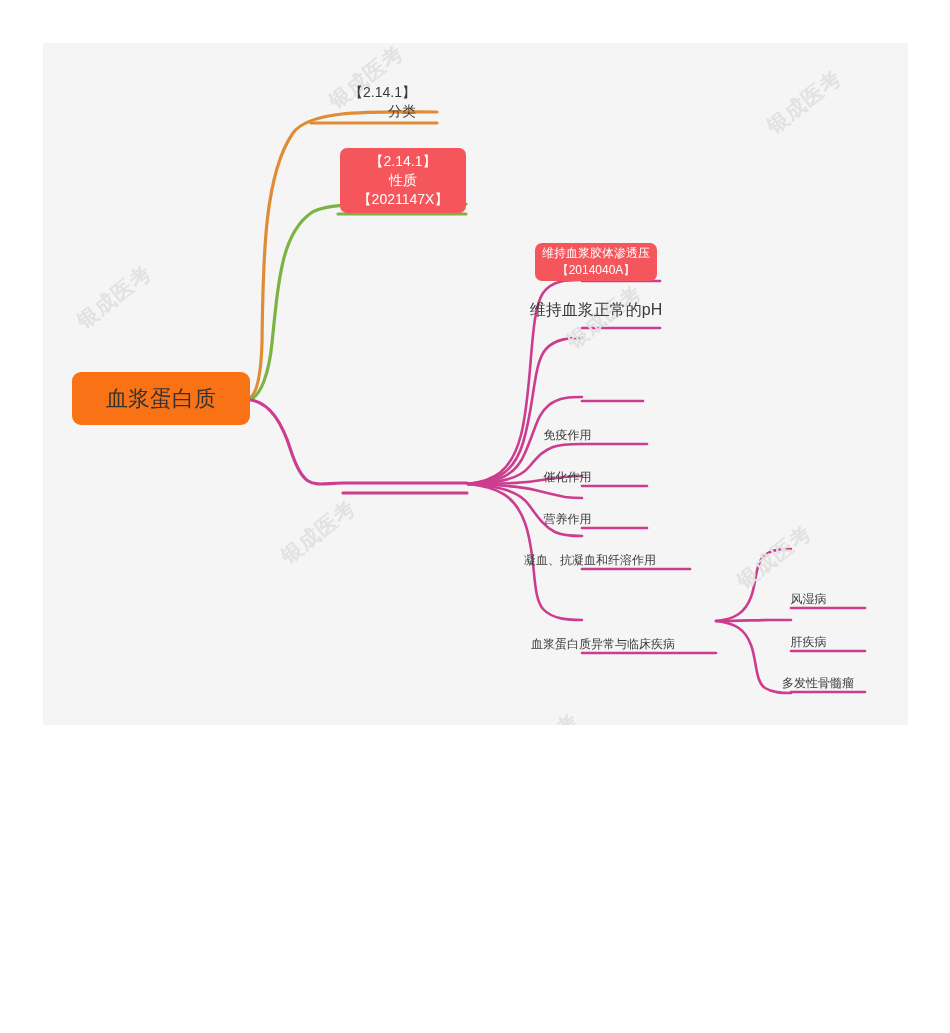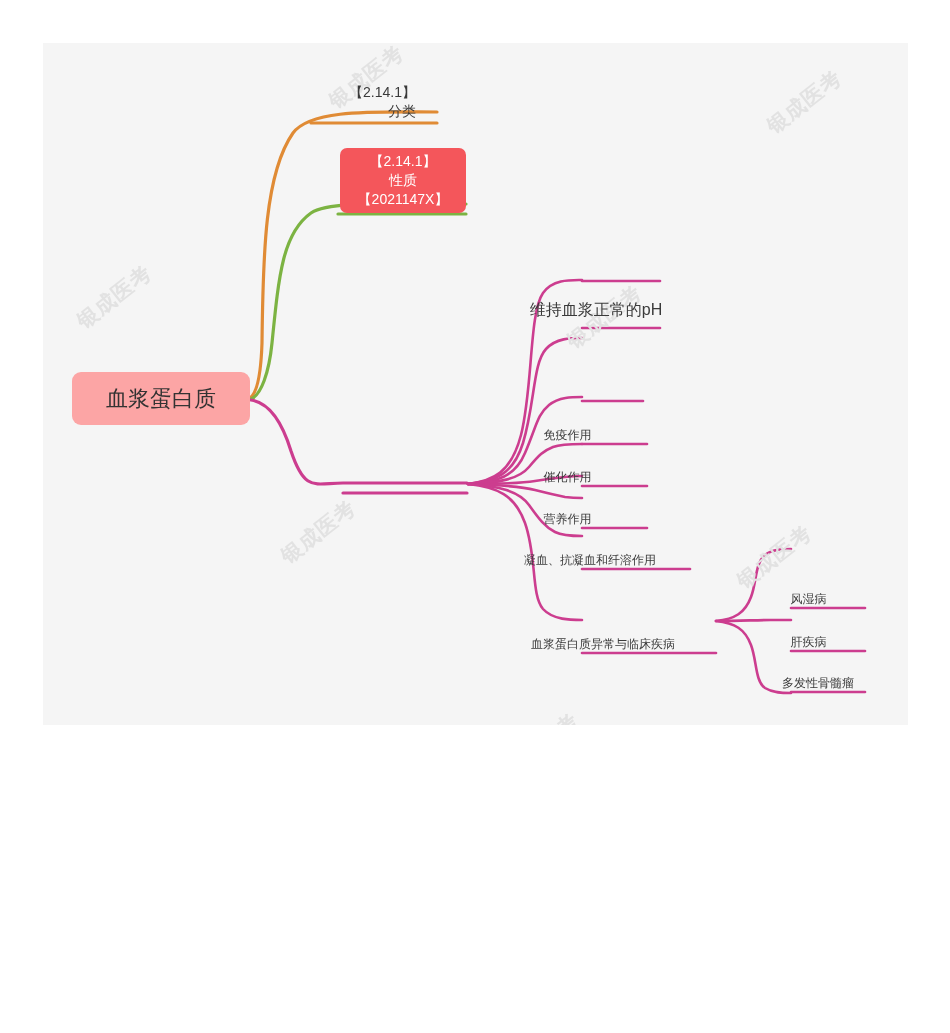--- a/index.html
+++ b/index.html
@@ -4,21 +4,21 @@
 <style>
   html,body{margin:0;padding:0;background:#ffffff;}
   body{width:950px;height:1033px;font-family:"Liberation Sans","DejaVu Sans",sans-serif;overflow:hidden;}
   #mindmap-canvas{position:absolute;left:43px;top:43px;width:865px;height:682px;background:#f5f5f5;overflow:hidden;}
   #edges{position:absolute;left:0;top:0;width:865px;height:682px;}
   #watermarks{position:absolute;left:0;top:0;width:865px;height:682px;pointer-events:none;}
   .wm{position:absolute;color:#e2e2e2;font-size:21px;font-weight:700;letter-spacing:1px;
       transform:rotate(-38deg);transform-origin:left top;white-space:nowrap;
       font-family:"Liberation Sans","DejaVu Sans",sans-serif;}
   .node{position:absolute;box-sizing:border-box;white-space:nowrap;}
-  .node-root{background:#fca5a5;border-radius:9px;color:#333333;font-size:22px;
+  .node-root{background:#f97316;border-radius:9px;color:#333333;font-size:22px;
       display:flex;align-items:center;justify-content:center;line-height:1.35;}
   .node-box{background:#f4565b;border-radius:7px;color:#ffffff;text-align:center;
       display:flex;flex-direction:column;align-items:center;justify-content:center;line-height:1.38;}
   .node-plain{color:#3a3a3a;text-align:center;display:flex;align-items:flex-end;justify-content:center;
       line-height:1.35;}
   .node-line{display:block;}
 </style>
 </head>
 <body>
 
@@ -80,20 +80,24 @@
     <span class="node-line">分类</span>
   </div>
 
   <div class="node node-box" style="left:297px;top:105px;width:126px;height:65px;font-size:14px;">
     <span class="node-line">【2.14.1】</span>
     <span class="node-line">性质</span>
     <span class="node-line">【2021147X】</span>
   </div>
 
 
+  <div class="node node-box" style="left:492px;top:200px;width:122px;height:38px;font-size:12px;">
+    <span class="node-line">维持血浆胶体渗透压</span>
+    <span class="node-line">【2014040A】</span>
+  </div>
 
   <div class="node node-plain" style="left:492px;top:252px;width:122px;height:26px;font-size:16px;text-align:right;">
     <span class="node-line">维持血浆正常的pH</span>
   </div>
 
 
   <div class="node node-plain" style="left:492px;top:376px;width:65px;height:24px;font-size:12px;">
     <span class="node-line">免疫作用</span>
   </div>
 

